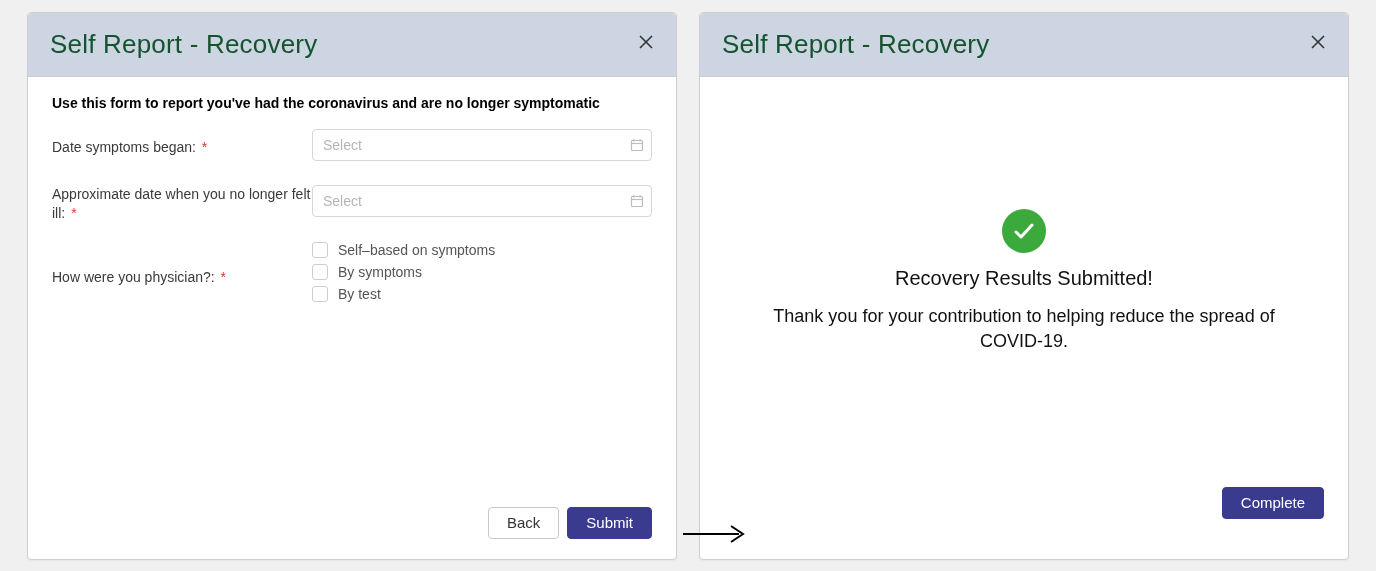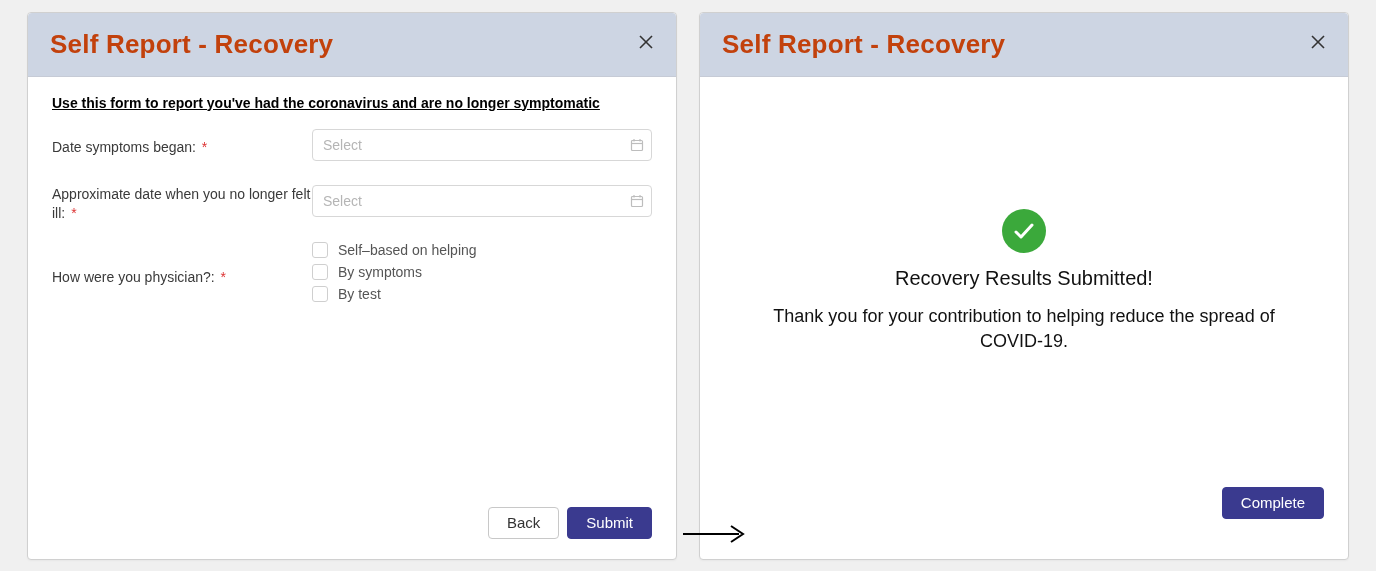--- a/index.html
+++ b/index.html
@@ -30,22 +30,22 @@
       height: 64px;
       display: flex;
       align-items: center;
       padding: 0 22px;
       position: relative;
       border-bottom: 1px solid #c6cbd6;
       border-radius: 4px 4px 0 0;
     }
     .panel-title {
       font-size: 26px;
-      color: #c2410c;
-      font-weight: 700;
+      color: #14532d;
+      font-weight: 400;
       letter-spacing: 0.2px;
     }
     .close-btn {
       position: absolute;
       right: 16px;
       top: 50%;
       transform: translateY(-50%);
       width: 28px;
       height: 28px;
       cursor: pointer;
@@ -61,21 +61,20 @@
       display: flex;
       flex-direction: column;
       font-size: 14px;
       color: #222;
     }
     .instructions {
       font-weight: 700;
       font-size: 14px;
       margin-bottom: 18px;
       color: #000;
-      text-decoration: underline;
     }
     .form-row {
       display: flex;
       align-items: center;
       margin-bottom: 18px;
     }
     .form-label {
       width: 260px;
       color: #3a3a3a;
       font-size: 14px;
@@ -267,21 +266,21 @@
       </div>
 
       <div class="form-row">
         <div class="form-label">
           <span>How were you physician?:</span>
           <span class="req">*</span>
         </div>
         <div class="form-field">
           <div class="check-row">
             <div class="check-box"></div>
-            <div class="check-label">Self–based on helping</div>
+            <div class="check-label">Self–based on symptoms</div>
           </div>
           <div class="check-row">
             <div class="check-box"></div>
             <div class="check-label">By symptoms</div>
           </div>
           <div class="check-row">
             <div class="check-box"></div>
             <div class="check-label">By test</div>
           </div>
         </div>

